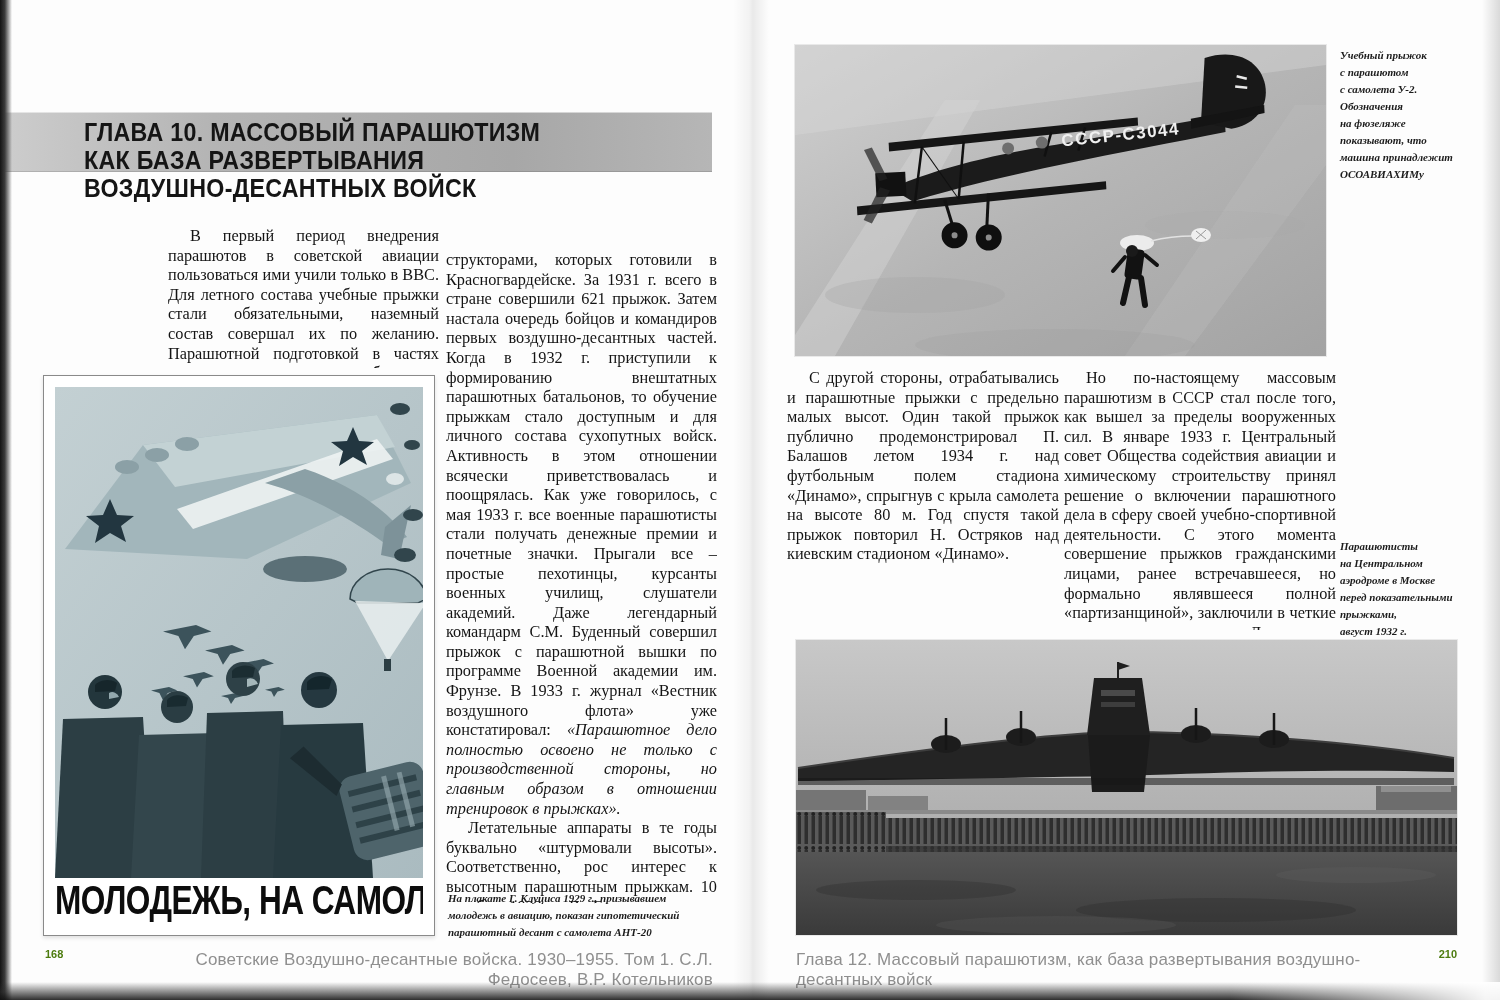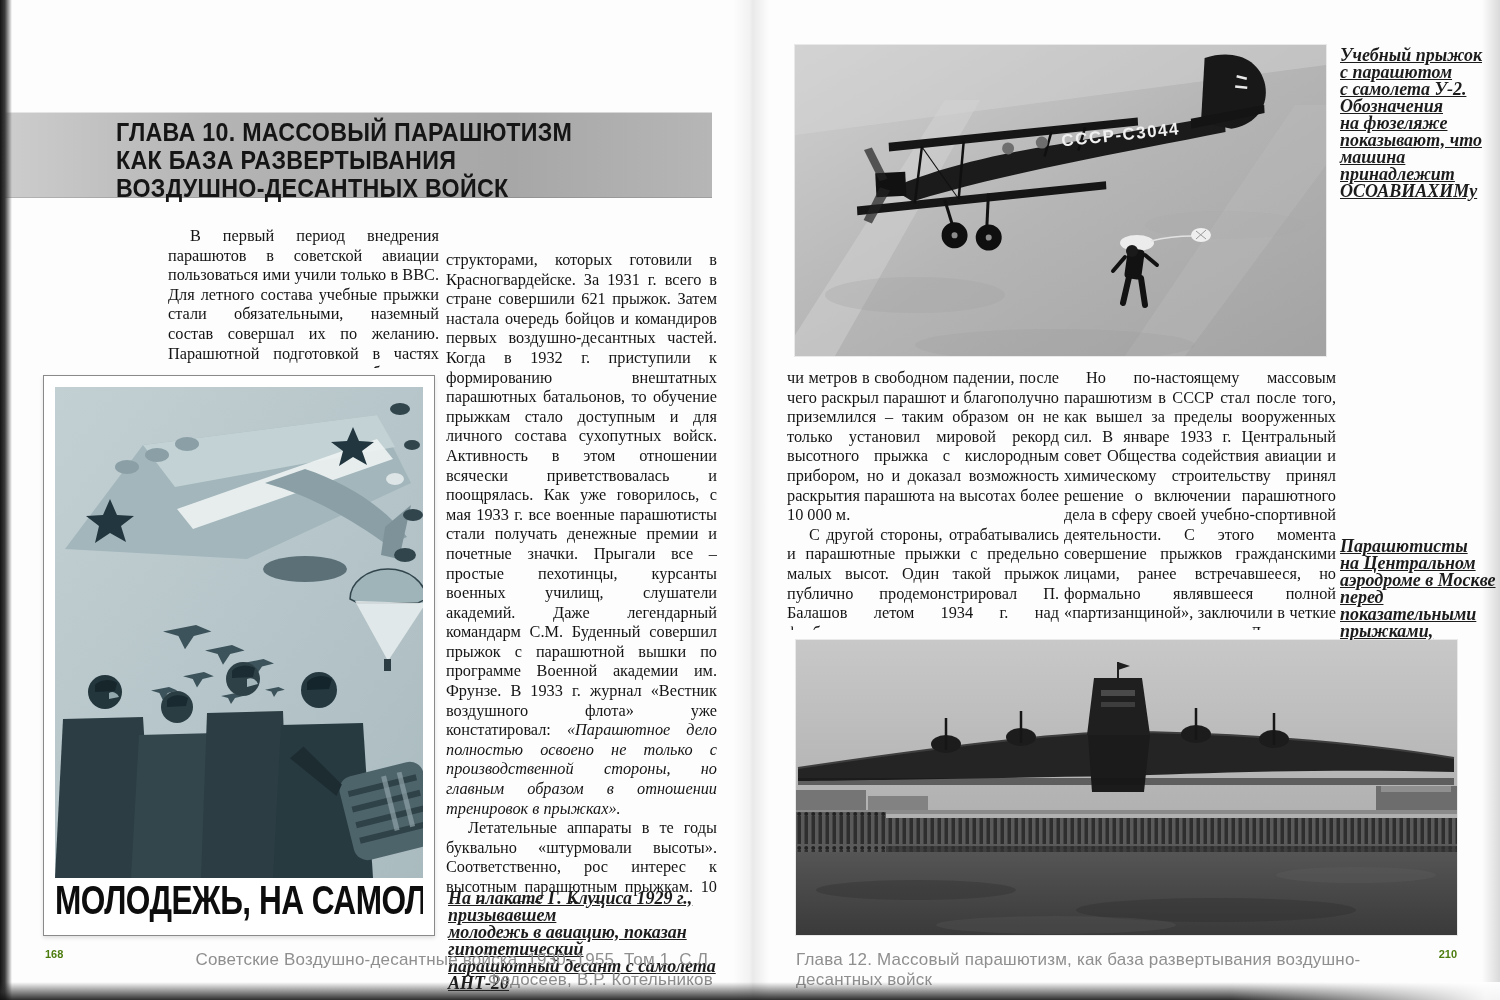--- a/index.html
+++ b/index.html
@@ -1,38 +1,38 @@
 <!DOCTYPE html>
 <html><head>
 <meta charset="utf-8">
 <style>
   html,body{margin:0;padding:0;background:#e9e9e9;}
   .spread{position:relative;width:1500px;height:1000px;background:#fdfdfd;overflow:hidden;
           font-family:"Liberation Serif",serif;color:#141414;}
   .abs{position:absolute;}
   
-  .title-band{left:0;top:112px;width:712px;height:86px;box-sizing:border-box;
-    padding:6px 0 0 116px;
+  .title-band{left:0;top:112px;width:712px;height:60px;box-sizing:border-box;
+    padding:6px 0 0 84px;
     background:linear-gradient(90deg,#cdcdcd 0%,#b4b4b4 30%,#a7a7a7 72%,#b6b6b6 100%);
     box-shadow:inset 0 1px 0 rgba(255,255,255,.5), inset 0 -1px 0 rgba(0,0,0,.12);}
   .title-line{font-family:"Liberation Sans",sans-serif;font-weight:700;font-size:25px;
     line-height:28px;color:#151515;transform:scaleX(.93);transform-origin:left;white-space:nowrap;
     letter-spacing:.3px;}
   
   .col{line-height:19.6px;font-size:16.3px;text-align:justify;overflow:hidden;}
   .col p{margin:0;}
   .col p.indent{text-indent:22px;}
   .col em{font-style:italic;}
   .col-l1{left:168px;top:226px;width:271px;height:142px;}
   .col-l2{left:446px;top:226px;width:271px;height:653px;margin-top:24px;}
   .col-r1{left:787px;top:368px;width:272px;height:262px;}
   .col-r2{left:1064px;top:368px;width:272px;height:262px;}
   
-  .caption{font-size:18px;line-height:17px;font-style:italic;font-weight:700;color:#1c1c1c;
-    white-space:pre-line;text-decoration:underline;}
+  .caption{font-size:11px;line-height:17px;font-style:italic;font-weight:700;color:#1c1c1c;
+    white-space:pre-line;}
   .poster-caption{left:448px;top:890px;width:285px;}
   .cap1{left:1340px;top:47px;width:158px;}
   .cap2{left:1340px;top:538px;width:158px;}
   
   .poster{left:43px;top:375px;width:392px;height:561px;box-sizing:border-box;margin:0;
     background:#fff;border:1px solid #8a8a8a;padding:11px;box-shadow:0 2px 4px rgba(0,0,0,.12);}
   .poster-inner{width:100%;height:100%;display:flex;flex-direction:column;}
   .poster-art{width:100%;height:491px;display:block;}
   .poster-band{height:46px;background:#fff;display:flex;align-items:center;overflow:hidden;}
   .poster-slogan{font-family:"Liberation Sans",sans-serif;font-weight:700;font-size:31px;
@@ -235,21 +235,20 @@
   <div class="abs caption cap1">Учебный прыжок
 с парашютом
 с самолета У-2.
 Обозначения
 на фюзеляже
 показывают, что
 машина принадлежит
 ОСОАВИАХИМу</div>
 
   <div class="abs col col-r1">
-    <p>чи метров в свободном падении, после чего раскрыл парашют и благополучно приземлился – таким образом он не только установил мировой рекорд высотного прыжка с кислородным прибором, но и доказал возможность раскрытия парашюта на высотах более 10 000 м.</p>
     <p class="indent">С другой стороны, отрабатывались и парашютные прыжки с предельно малых высот. Один такой прыжок публично продемонстрировал П. Балашов летом 1934 г. над футбольным полем стадиона «Динамо», спрыгнув с крыла самолета на высоте 80 м. Год спустя такой прыжок повторил Н. Остряков над киевским стадионом «Динамо».</p>
   </div>
 
   <div class="abs col col-r2">
     <p class="indent">Но по-настоящему массовым парашютизм в СССР стал после того, как вышел за пределы вооруженных сил. В январе 1933 г. Центральный совет Общества содействия авиации и химическому строительству принял решение о включении парашютного дела в сферу своей учебно-спортивной деятельности. С этого момента совершение прыжков гражданскими лицами, ранее встречавшееся, но формально являвшееся полной «партизанщиной», заключили в четкие организационные рамки. Достижения отечественных парашютистов широко пропагандировались наряду с достижениями авиаторов.</p>
   </div>
 
   <div class="abs caption cap2">Парашютисты
 на Центральном
 аэродроме в Москве

